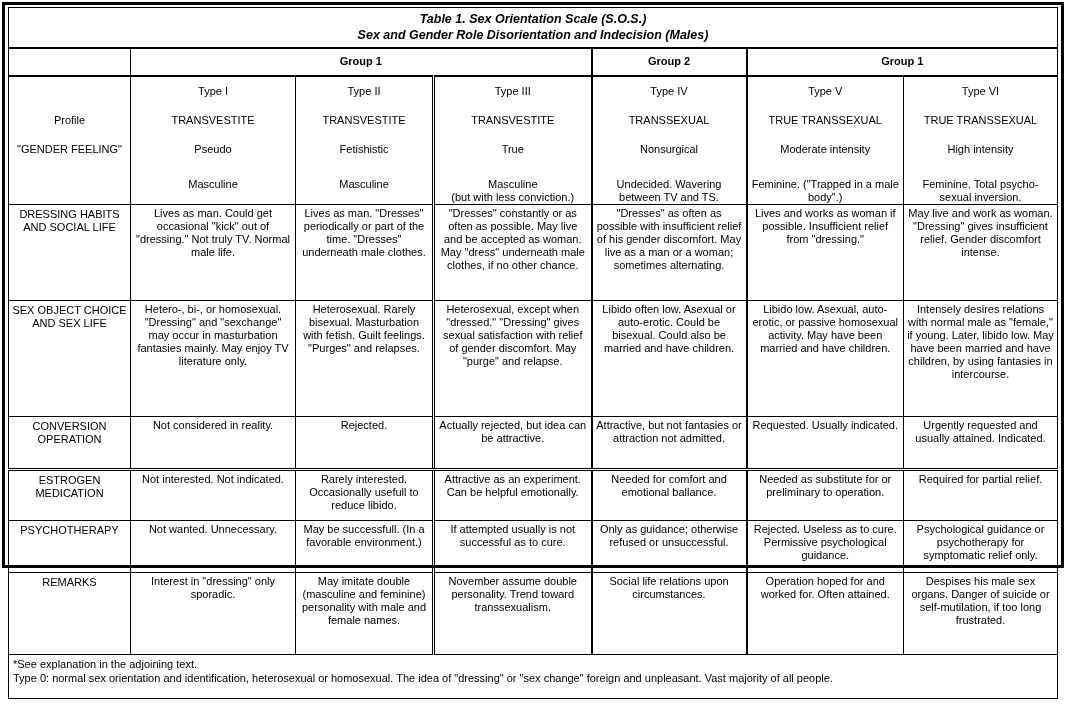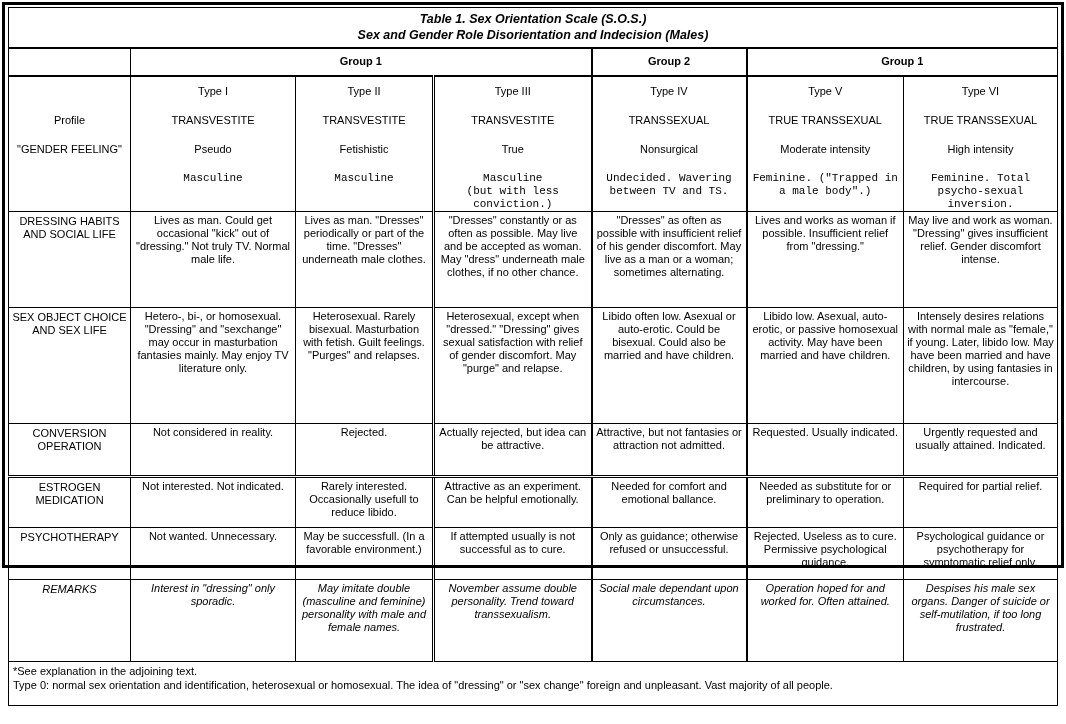--- a/index.html
+++ b/index.html
@@ -35,32 +35,32 @@
     border-bottom: 2px solid #000;
   }
   
   tr.group-row td {
     height: 28px; vertical-align: middle;
     font-weight: bold; border-bottom: 2px solid #000;
   }
   
   tr.profile-row td { height: 120px; padding: 0; }
   .pslot { height: 29px; display: flex; align-items: center; justify-content: center; }
-  .pfeel { margin-top: 8px; line-height: 13px; white-space: pre-line; padding: 0 3px; font-family: Liberation Mono, monospace; }
+  .pfeel { margin-top: 14px; line-height: 13px; white-space: pre-line; padding: 0 3px; }
   tr.r-dressing td  { height: 96px; }
   tr.r-sexobj td    { height: 116px; }
   tr.r-kinsey td {
     height: 25px; vertical-align: middle;
     border-top: 3px double #000;
     border-bottom: 2px solid #000;
   }
   tr.r-conversion td { height: 53px; border-bottom: 3px double #000; text-align: center; }
   tr.r-estrogen td   { height: 51px; }
   tr.r-psycho td     { height: 52px; }
-  tr.r-remarks td    { height: 82px; font-style: italic; }
+  tr.r-remarks td    { height: 82px; }
   tr.footer-row td {
     height: 44px; text-align: left; vertical-align: top;
     padding: 2px 4px; line-height: 14px;
   }
   
   .col-dbl { border-left: 3px double #000; }   
   .col-grp { border-left: 2px solid #000; }    
   .rowlabel { padding-top: 3px; }
 </style>
 </head>
@@ -187,21 +187,21 @@
       <td class="col-grp">Only as guidance; otherwise refused or unsuccessful.</td>
       <td class="col-grp">Rejected. Useless as to cure. Permissive psychological guidance.</td>
       <td>Psychological guidance or psychotherapy for symptomatic relief only.</td>
     </tr>
 
     <tr class="r-remarks">
       <td class="rowlabel">REMARKS</td>
       <td>Interest in "dressing" only sporadic.</td>
       <td>May imitate double (masculine and feminine) personality with male and female names.</td>
       <td class="col-dbl">November assume double personality. Trend toward transsexualism.</td>
-      <td class="col-grp">Social male dependant upon circumstances.</td>
+      <td class="col-grp">Social life relations upon circumstances.</td>
       <td class="col-grp">Operation hoped for and worked for. Often attained.</td>
       <td>Despises his male sex organs. Danger of suicide or self-mutilation, if too long frustrated.</td>
     </tr>
 
     <tr class="footer-row">
       <td colspan="7">
         <div>*See explanation in the adjoining text.</div>
         <div>Type 0: normal sex orientation and identification, heterosexual or homosexual. The idea of "dressing" or "sex change" foreign and unpleasant. Vast majority of all people.</div>
       </td>
     </tr>

